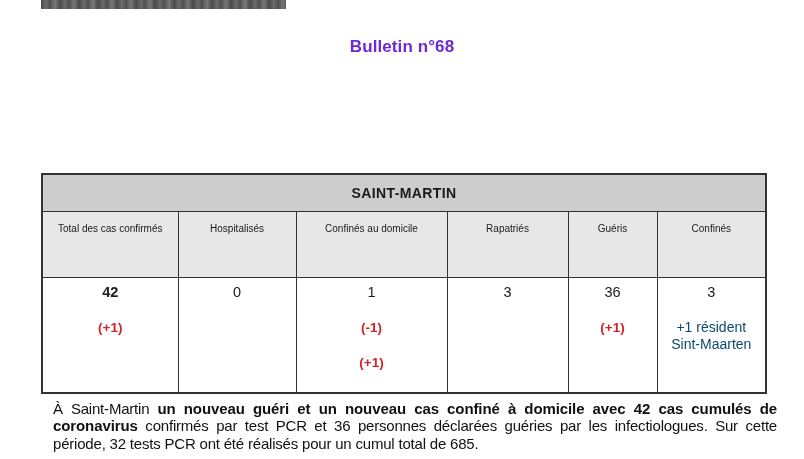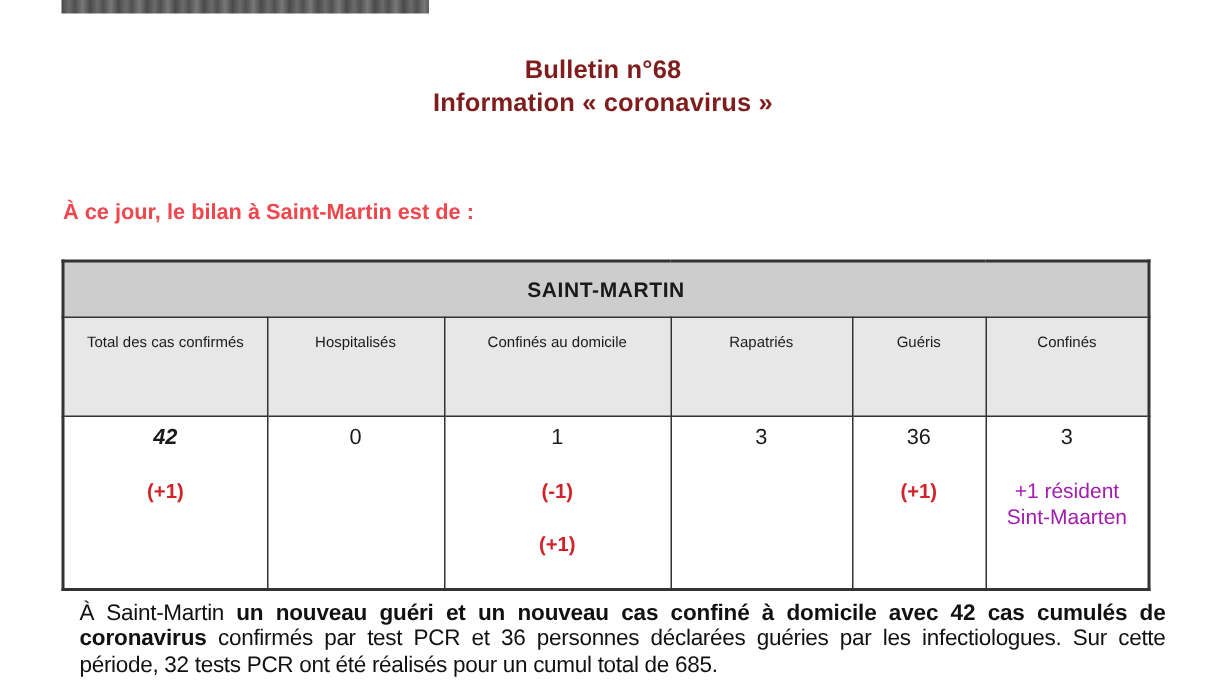--- a/index.html
+++ b/index.html
@@ -27,21 +27,21 @@
   }
   .title {
     position: absolute;
     left: 0;
     top: 36px;
     width: 804px;
     text-align: center;
     font-weight: bold;
     font-size: 17px;
     line-height: 22px;
-    color: #7f1d1d;
+    color: #6d28d9;
     letter-spacing: 0.1px;
   }
   .lead {
     position: absolute;
     left: 42px;
     top: 134px;
     font-size: 14.5px;
     font-weight: bold;
     color: var(--accent-red, #f0464d);
   }
@@ -78,33 +78,33 @@
     line-height: 18px;
   }
   tr.values td {
     height: 108px;
     background: #ffffff;
     vertical-align: top;
     padding: 6px 6px 0 6px;
     font-size: 14.5px;
   }
   .cell-value { line-height: 17px; }
-  .cell-value.bold { font-weight: bold; font-style: italic; }
+  .cell-value.bold { font-weight: bold; }
   .cell-delta {
     margin-top: 18px;
     font-weight: bold;
     font-size: 13.5px;
     line-height: 17px;
     color: var(--delta-red, #d2232a);
   }
   .cell-note {
     margin-top: 18px;
     font-size: 14px;
     line-height: 17px;
-    color: #a21caf;
+    color: #0c4a6e;
   }
   .body-text {
     position: absolute;
     left: 41px;
     top: 388px;
     width: 724px;
     margin: 12px;
     font-size: 15px;
     line-height: 17.3px;
     letter-spacing: -0.2px;
@@ -115,24 +115,22 @@
 </style>
 </head>
 <body>
 
 <div class="page">
 
   <div class="redaction"></div>
 
   <div class="title">
     <div>Bulletin n°68</div>
-    <div>Information « coronavirus »</div>
   </div>
 
-  <div class="lead">À ce jour, le bilan à Saint-Martin est de :</div>
 
   <table class="stats">
     <colgroup>
       <col style="width:136px">
       <col style="width:118px">
       <col style="width:151px">
       <col style="width:121px">
       <col style="width:89px">
       <col style="width:109px">
     </colgroup>

